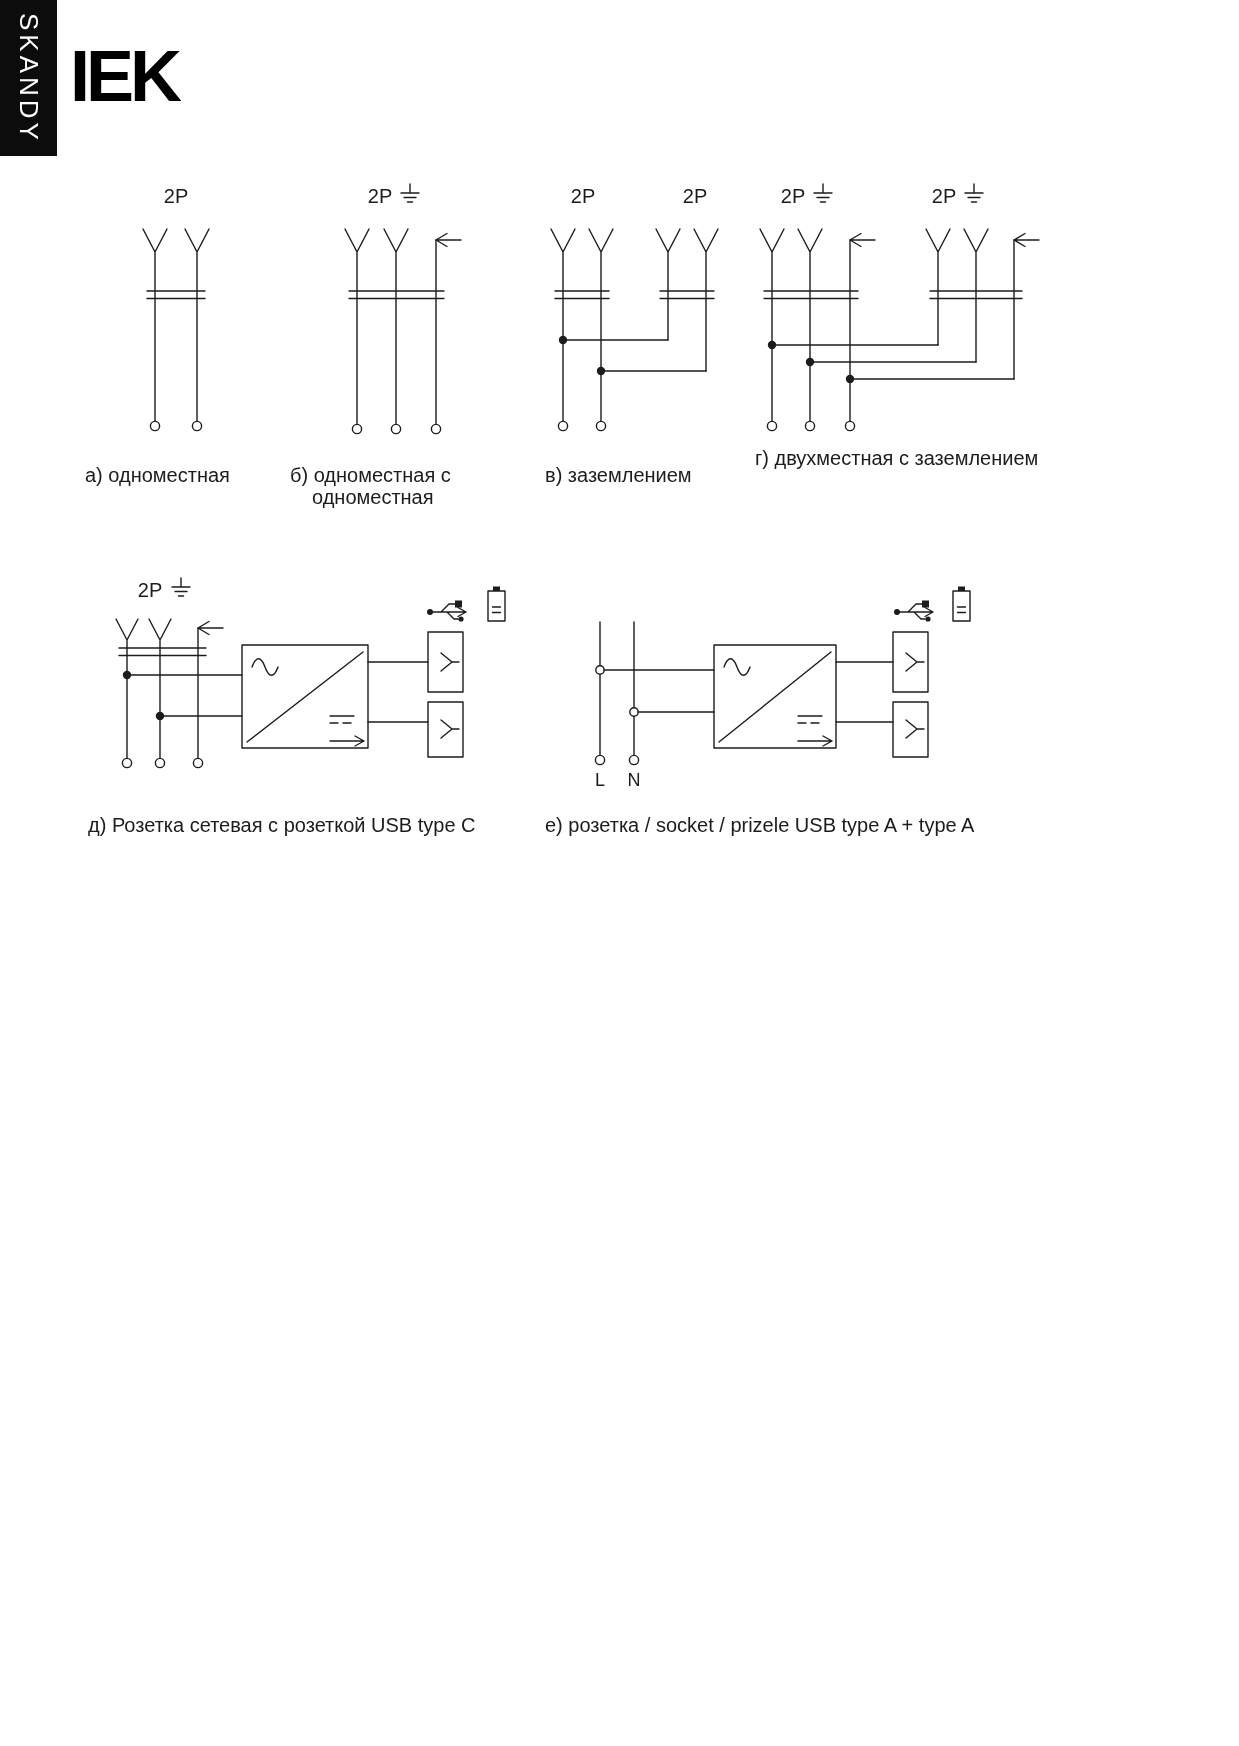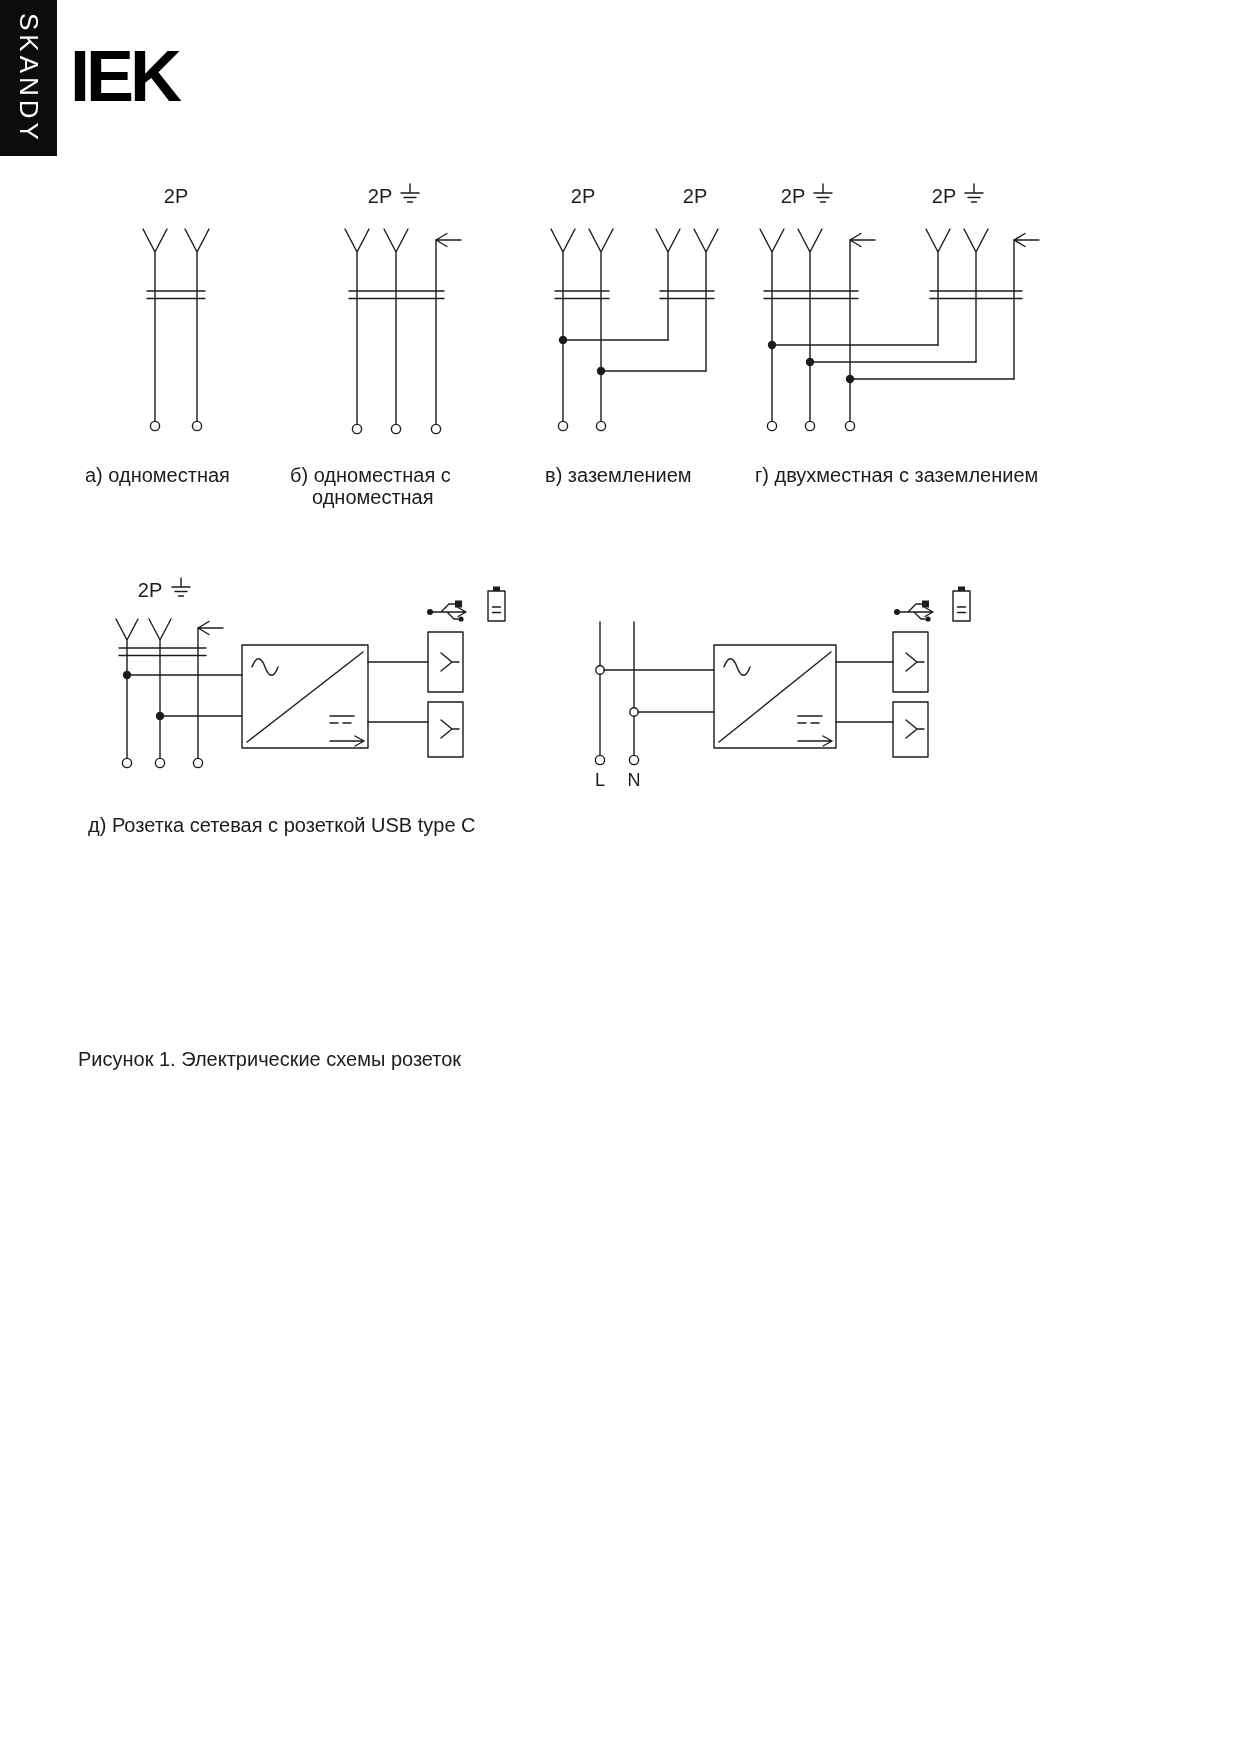--- a/index.html
+++ b/index.html
@@ -208,18 +208,18 @@
       <text class="small" x="634" y="786" text-anchor="middle">N</text>
     </g>
   </svg>
 
   <div class="cap" style="left:85px; top:464px">а) одноместная</div>
   <div class="cap" style="left:290px; top:464px">
     <div>б) одноместная с</div>
     <div style="padding-left:22px">одноместная</div>
   </div>
   <div class="cap" style="left:545px; top:464px">в) заземлением</div>
-  <div class="cap" style="left:755px; top:464px">г) двухместная с заземлением</div>
+  <div class="cap" style="left:755px; top:447px">г) двухместная с заземлением</div>
   <div class="cap" style="left:88px; top:814px">д) Розетка сетевая с розеткой USB type C</div>
-
-  <div class="figure-caption">Рисунок 1. Электрические схемы розеток</div>
+  <div class="cap" style="left:545px; top:814px">е) розетка / socket / prizele USB type A + type A</div>
+
 
 </div>
 
 </body></html>

